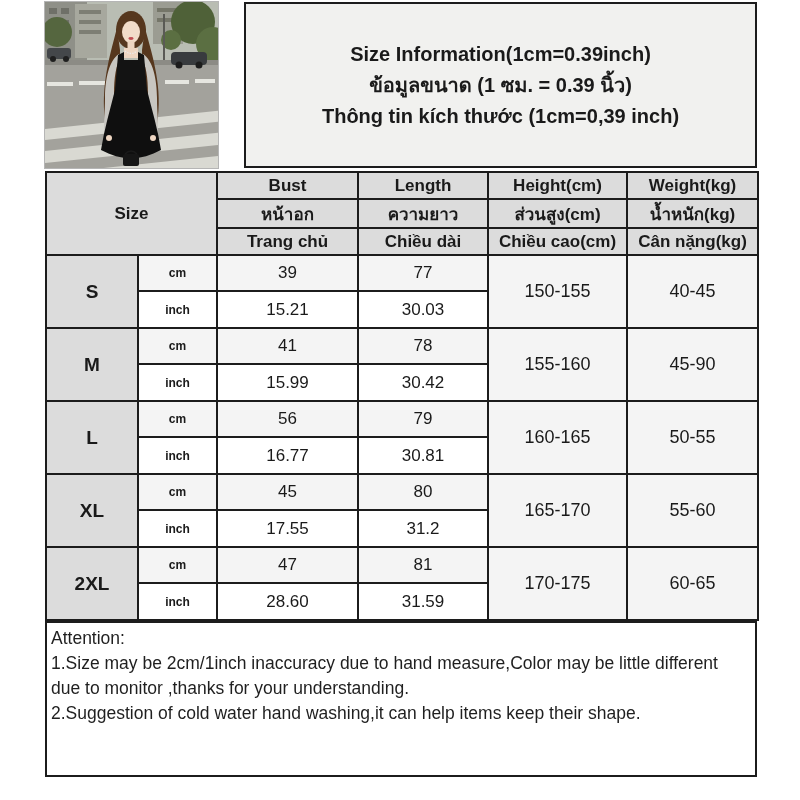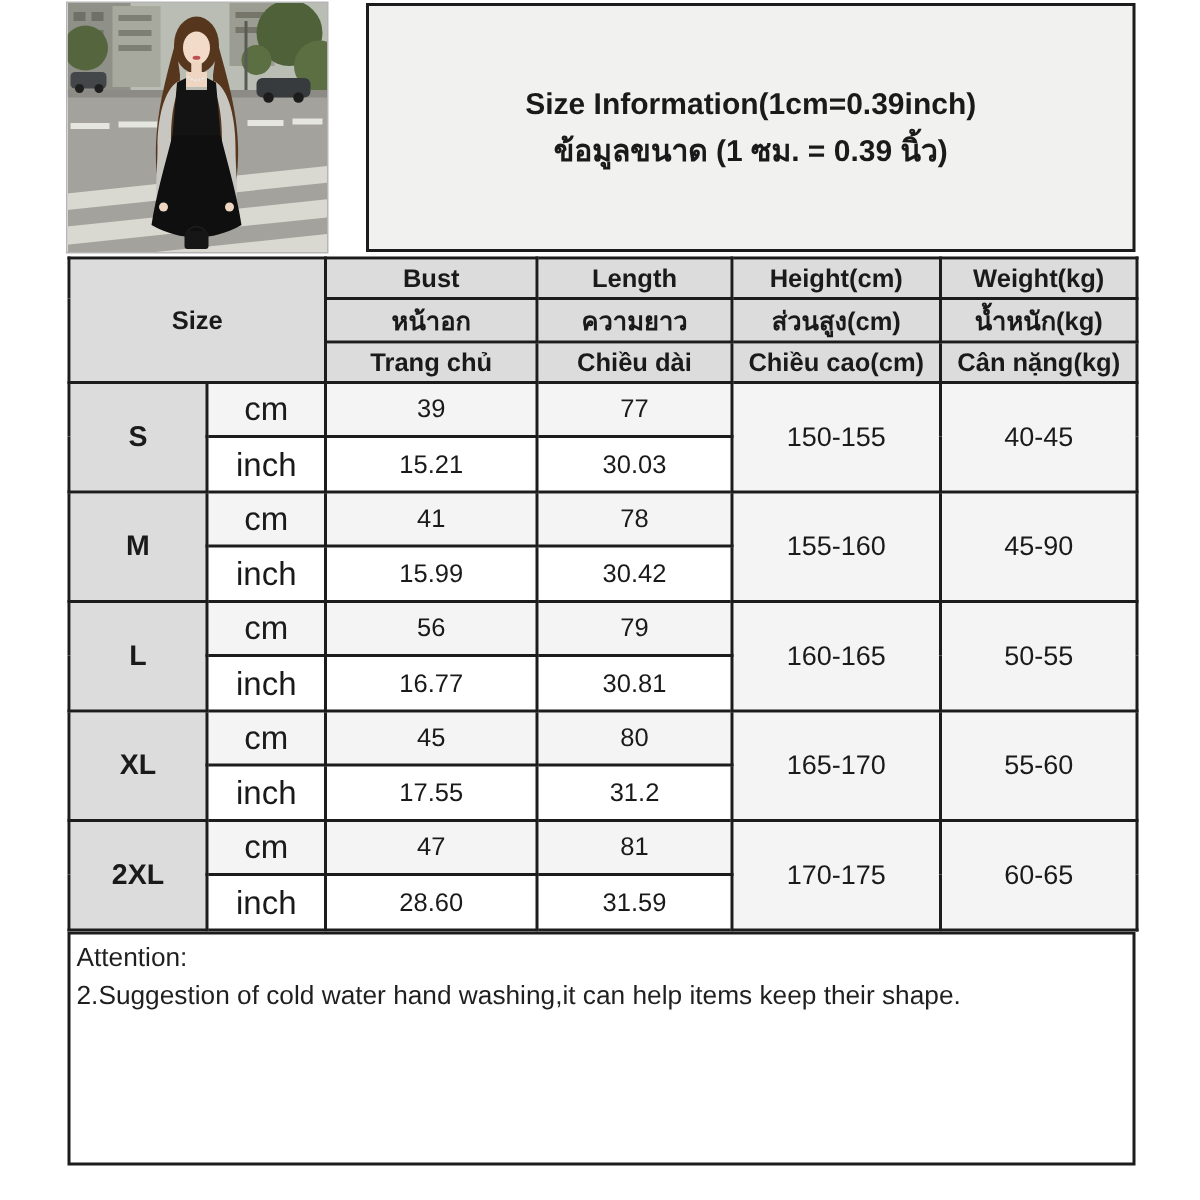--- a/index.html
+++ b/index.html
@@ -14,21 +14,21 @@
   .title-line{font-weight:bold;font-size:20px;line-height:1.1;white-space:nowrap;}
   
   table.size-table{width:712px;border-collapse:collapse;table-layout:fixed;}
   table.size-table td{border:2px solid #1c1c1c;text-align:center;vertical-align:middle;
     padding:0;overflow:hidden;}
   tr.hdr td{height:25px;background:#dcdcdc;font-weight:bold;font-size:17px;margin-left:40px;}
   td.size-corner{background:#dcdcdc;font-weight:bold;font-size:31px;}
   td.size-label{background:#dcdcdc;font-weight:bold;font-size:19px;}
   tr.row-cm td{height:34px;}
   tr.row-inch td{height:35px;margin-top:28px;}
-  td.unit{font-weight:normal;font-size:22px;}
+  td.unit{font-weight:bold;font-size:12px;}
   td.shade{background:#f4f4f4;}
   td.white{background:#ffffff;}
   td.val{font-size:17px;}
   td.range{background:#f4f4f4;font-size:18px;}
   
   .attention-box{border:2px solid #1c1c1c;border-top-width:2px;margin-top:0px;height:149px;
     padding:3px 5px 0 4px;font-size:17.5px;line-height:1.43;background:#ffffff;}
   .attention-box div{color:#1f1f1f;}
 </style>
 </head>
@@ -112,20 +112,21 @@
           <circle cx="64" cy="136" r="3" fill="#eed6c2"></circle>
           <circle cx="108" cy="136" r="3" fill="#eed6c2"></circle>
           <path d="M80,152 q6,-6 12,0" stroke="#1a1a1a" stroke-width="1.5" fill="none"></path>
           <rect x="78" y="152" width="16" height="12" rx="2" fill="#161616"></rect>
         </g>
       </svg>
     </div>
     <div class="title-box">
       <div class="title-line">Size Information(1cm=0.39inch)</div>
       <div class="title-line">ข้อมูลขนาด (1 ซม. = 0.39 นิ้ว)</div>
+      <div class="title-line">Thông tin kích thước (1cm=0,39 inch)</div>
     </div>
   </div>
 
   <table class="size-table">
     <colgroup>
       <col style="width:92px">
         <col style="width:79px">
         <col style="width:141px">
       <col style="width:130px">
         <col style="width:139px">
@@ -219,16 +220,17 @@
       <tr class="row-inch">
         <td class="unit white">inch</td>
         <td class="val white">28.60</td>
         <td class="val white">31.59</td>
       </tr>
     </tbody>
   </table>
 
   <div class="attention-box">
     <div>Attention:</div>
+    <div>1.Size may be 2cm/1inch inaccuracy due to hand measure,Color may be little different due to monitor ,thanks for your understanding.</div>
     <div>2.Suggestion of cold water hand washing,it can help items keep their shape.</div>
   </div>
 
 </div>
 
 </body></html>

